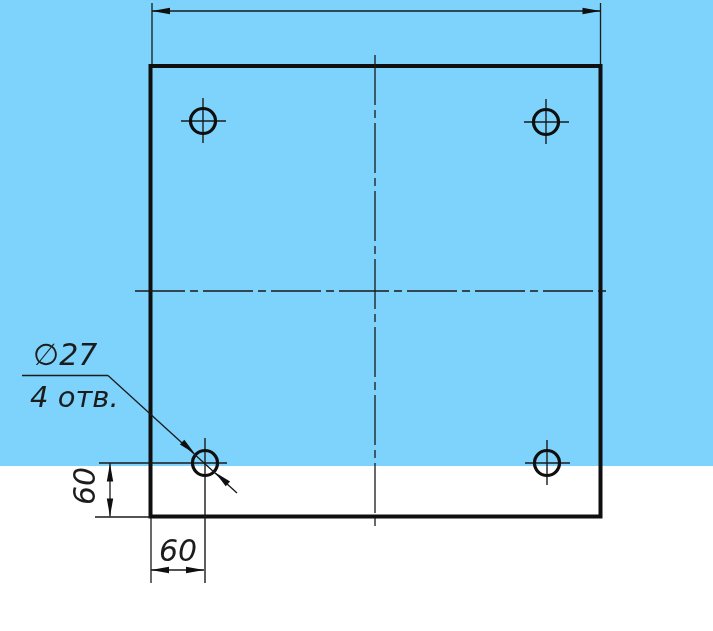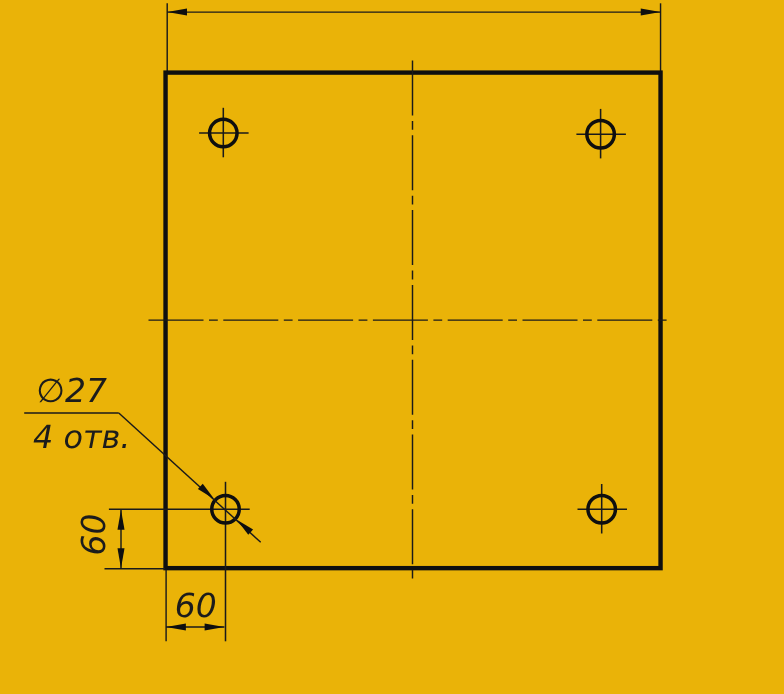--- a/index.html
+++ b/index.html
@@ -6,22 +6,22 @@
     margin: 0;
     padding: 0;
     width: 713px;
     height: 631px;
     background: #ffffff;
     overflow: hidden;
   }
   .drawing-stage {
     position: relative;
     width: 713px;
-    height: 631px;
-    background: #eab308;
+    height: 466px;
+    background: #7dd3fc;
   }
   svg {
     display: block;
   }
   .dim-text {
     font-family: "DejaVu Sans", "Liberation Sans", sans-serif;
     font-style: italic;
     fill: #1c1c1c;
   }
   .thick {

